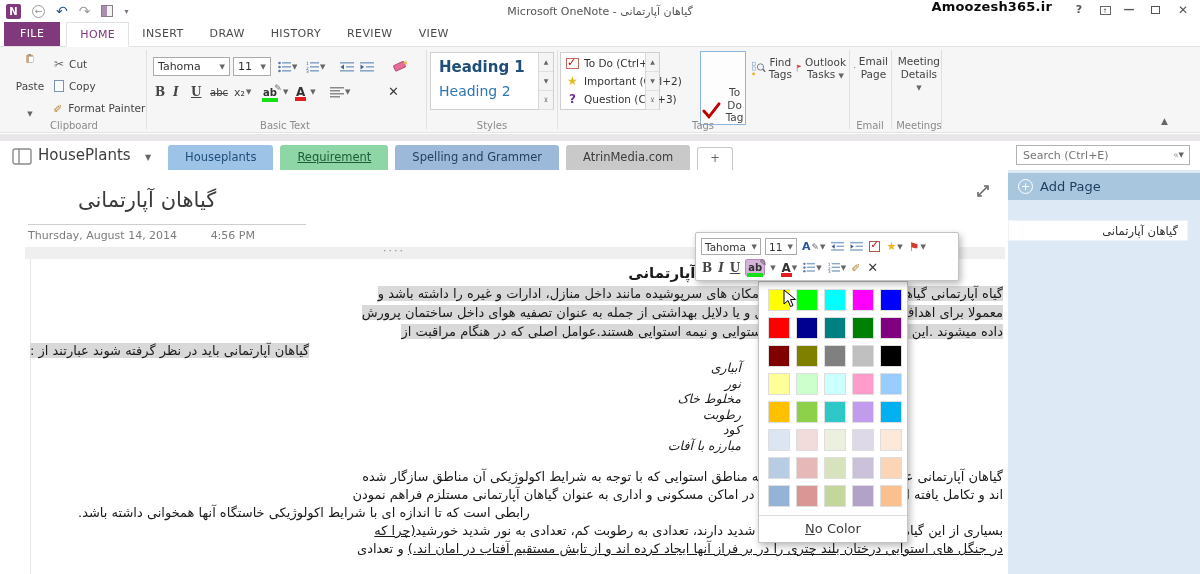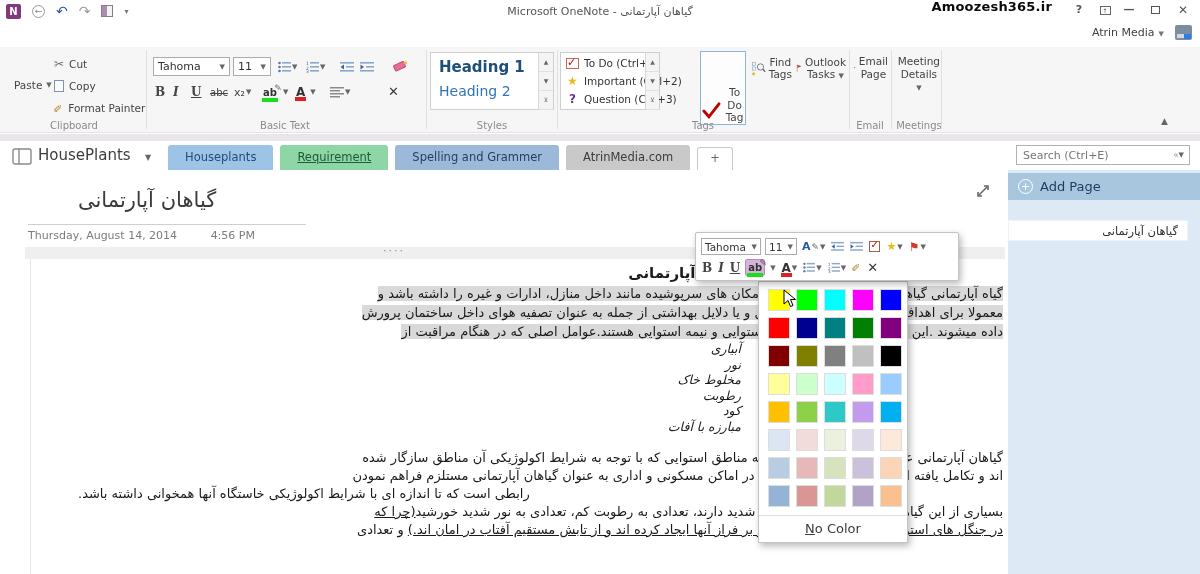--- a/index.html
+++ b/index.html
@@ -44,21 +44,21 @@
   .rtab.file{background:#80397B;color:#fff;margin-left:4px;margin-right:6px;padding:0 16px}
   .rtab.active{color:#80397B;background:#fff;border:1px solid #e3e1e3;border-bottom:1px solid #fff;margin-bottom:-1px}
 
   
   .ribbon{position:absolute;top:47px;left:0;right:0;height:86px;background:#f7f6f7;border-bottom:1px solid #e4e2e4}
   .gsep{position:absolute;top:3px;bottom:3px;width:1px;background:#e1dfe1}
   .glabel{position:absolute;bottom:1px;font-size:10px;color:#8b8b8b;text-align:center}
   .rbtn-label{font-size:10.5px;color:#444;text-align:center;line-height:1.2}
   .ddv{font-size:7px;color:#666}
 
-  .paste{position:absolute;left:10px;top:5px;width:40px;height:66px;display:flex;flex-direction:row;align-items:center;gap:4px}
+  .paste{position:absolute;left:10px;top:5px;width:40px;height:66px;display:flex;flex-direction:column;align-items:center;gap:17px}
   .clip-svg{margin-top:2px}
   .smallbtn{position:absolute;left:54px;height:18px;display:flex;align-items:center;gap:5px;font-size:10.5px;color:#444}
   .scissors{font-size:12px;color:#6a6a6a}
   .copy-ic{position:relative;width:10px;height:12px;border:1px solid #7d93b2;background:#fff}
   .copy-ic:before{content:"";position:absolute;left:2px;top:-3px;width:10px;height:12px;border:1px solid #7d93b2;background:#fff;z-index:-1}
   .fp-ic{font-size:11px;color:#b58a3a;transform:rotate(-90deg)}
 
   .combo{position:absolute;height:19px;background:#fff;border:1px solid #ababab;display:flex;align-items:center;justify-content:space-between;padding:0 4px;font-size:11px;color:#333}
   .ico{position:absolute;height:18px;display:flex;align-items:center;gap:1px;color:#44619b}
   .bi{font-weight:bold;font-size:12px;color:#444;font-family:"DejaVu Serif","Liberation Serif",serif}
@@ -178,20 +178,29 @@
     <div class="wctl minz">—</div>
     <div class="wctl restore"><i></i></div>
     <div class="wctl close">✕</div>
     <div class="acct"><span>Atrin Media</span><span class="dd">▼</span></div>
     <div class="avatar">
         <i></i>
         <b></b>
       </div>
   </div>
 
+  <div class="tabrow" id="ribbon-tabs">
+      <div class="rtab file">FILE</div>
+      <div class="rtab active">HOME</div>
+      <div class="rtab">INSERT</div>
+      <div class="rtab">DRAW</div>
+      <div class="rtab">HISTORY</div>
+      <div class="rtab">REVIEW</div>
+      <div class="rtab">VIEW</div>
+    </div>
 
   <div class="ribbon">
 
     <div class="paste">
       <svg class="clip-svg" width="26" height="30" viewBox="0 0 26 30">
         <rect x="2" y="3" width="20" height="25" rx="2" fill="#d9a465" stroke="#a8793f"></rect>
         <rect x="8" y="0" width="8" height="5" rx="1" fill="#8a8a8a"></rect>
         <rect x="9" y="8" width="14" height="19" fill="#fff" stroke="#9a9a9a"></rect>
       </svg>
       <span class="rbtn-label">Paste</span>
@@ -434,20 +443,21 @@
     </div>
     <div class="outline-band">
       <span class="outline-dots">····</span>
     </div>
     <div class="outline-left"></div>
     <div class="doc-head">گیاهان آپارتمانی</div>
     <div id="doc-lines">
         <div class="dline sel"><span class="selbg">گیاه آپارتمانی گیاهی است که قابلیت رشد در مکان های سرپوشیده مانند داخل منازل، ادارات و غیره را داشته باشد و</span></div>
         <div class="dline sel"><span class="selbg">معمولا برای اهداف تزئینی ، اثرات مثبت روانی و یا دلایل بهداشتی از جمله به عنوان تصفیه هوای داخل ساختمان پرورش</span></div>
         <div class="dline sel"><span class="selbg">داده میشوند .این گیاهان اغلب بومی مناطق استوایی و نیمه استوایی هستند.عوامل اصلی که در هنگام مراقبت از</span></div>
+        <div class="dline sel left"><span class="selbg">گیاهان آپارتمانی باید در نظر گرفته شوند عبارتند از :</span></div>
         <div class="dline list"><span>آبیاری</span></div>
         <div class="dline list"><span>نور</span></div>
         <div class="dline list"><span>مخلوط خاک</span></div>
         <div class="dline list"><span>رطوبت</span></div>
         <div class="dline list"><span>کود</span></div>
         <div class="dline list"><span>مبارزه با آفات</span></div>
         <div class="dline gap"></div>
         <div class="dline norm"><span>گیاهان آپارتمانی عمدتاً گیاهانی هستند متعلق به مناطق استوایی که با توجه به شرایط اکولوژیکی آن مناطق سازگار شده</span></div>
         <div class="dline norm"><span>اند و تکامل یافته اند، از این رو استفاده از آنها در اماکن مسکونی و اداری به عنوان گیاهان آپارتمانی مستلزم فراهم نمودن</span></div>
         <div class="dline norm left2"><span>رابطی است که تا اندازه ای با شرایط اکولوژیکی خاستگاه آنها همخوانی داشته باشد.</span></div>

